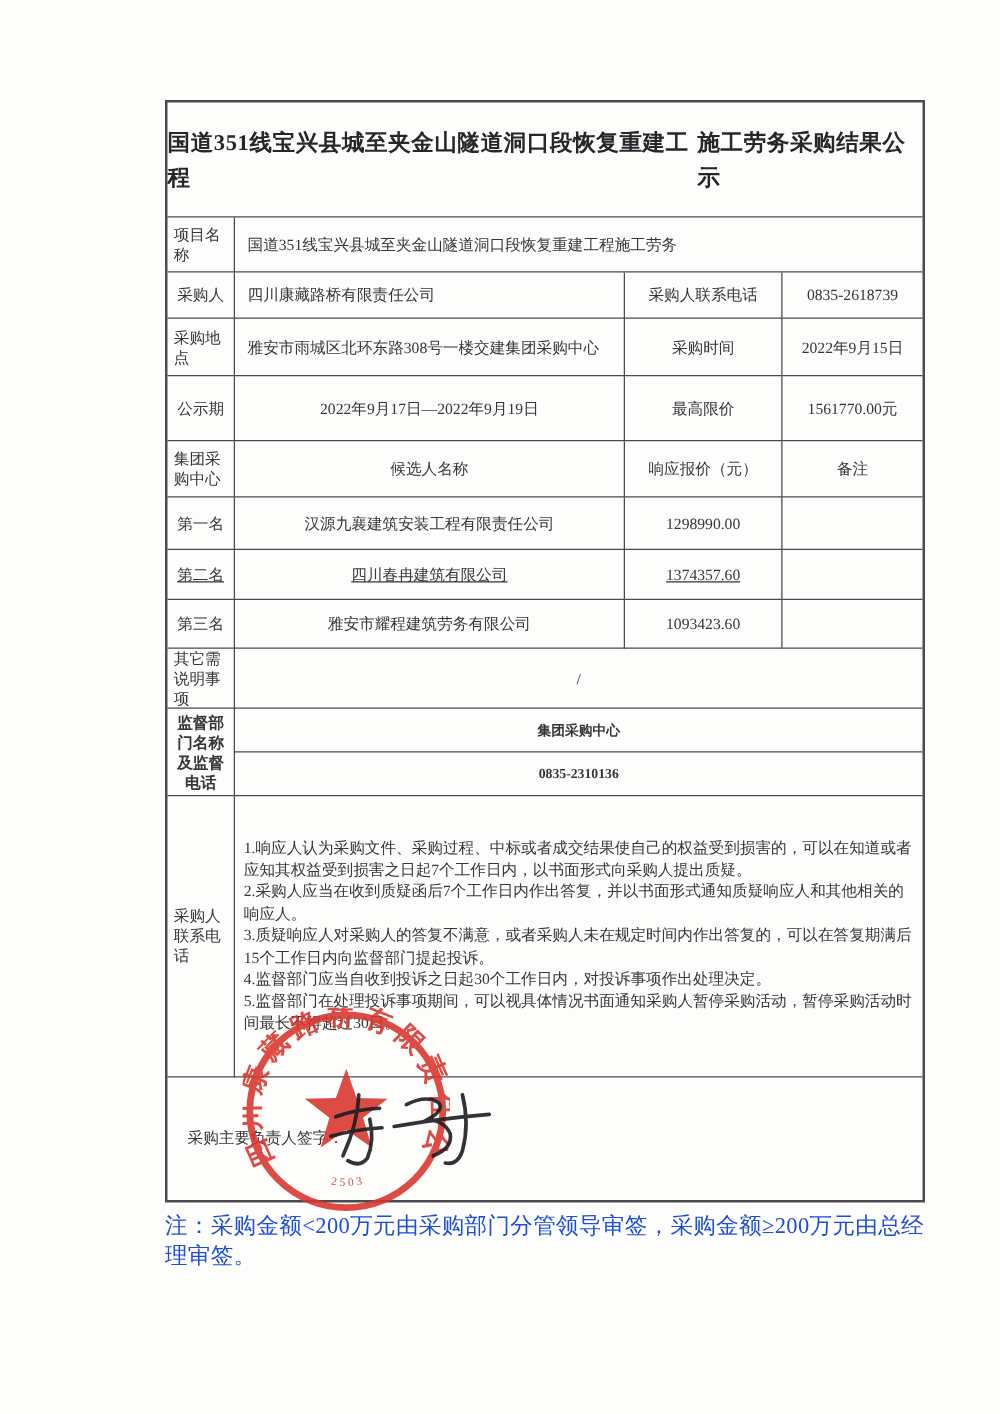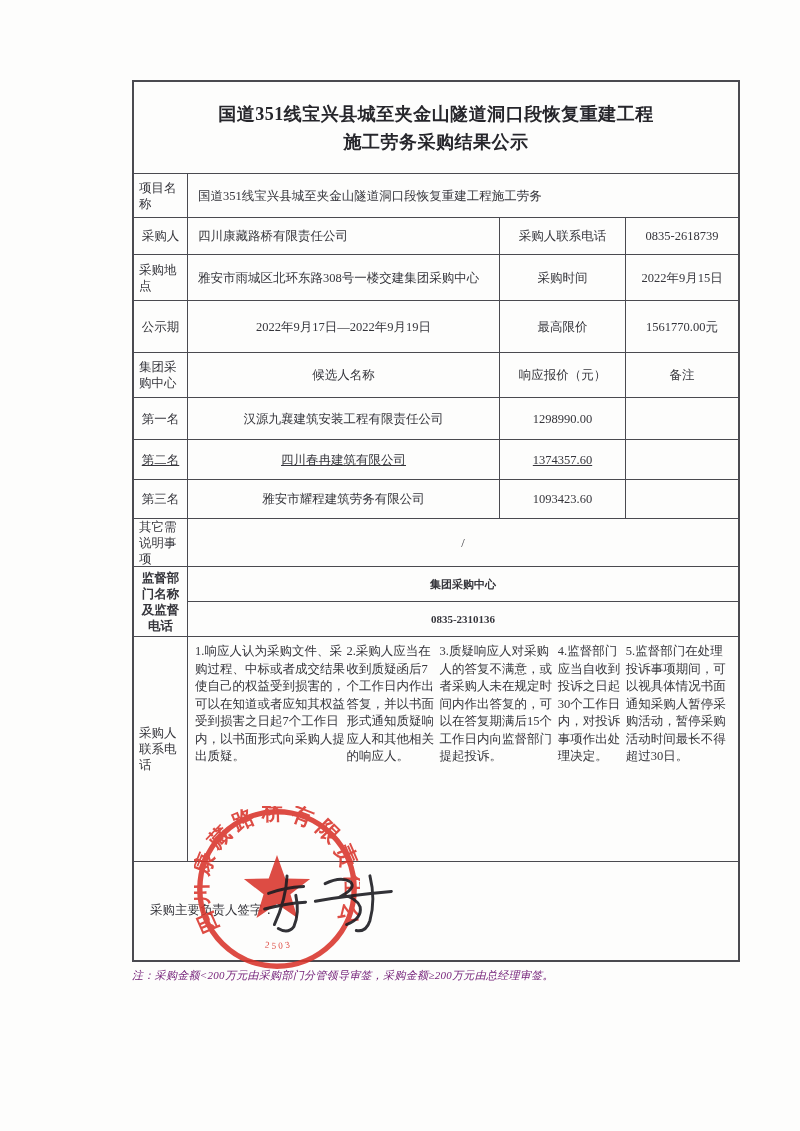--- a/index.html
+++ b/index.html
@@ -19,37 +19,37 @@
   .cell.last{border-right:none;}
   .lblc{width:54px;padding:2px 4px 2px 5px;text-align:left;}
   .lblc.ctr{justify-content:center;text-align:center;padding:2px 2px;}
   .w-main{width:312px;}
   .w-sub{width:126px;}
   .w-end{width:112px;}
   .pad-l{padding-left:10px;justify-content:flex-start;text-align:left;}
   .ctr{justify-content:center;text-align:center;}
   .title-cell{
     width:100%;border-bottom:1.5px solid #4a4a50;box-sizing:border-box;
-    display:flex;flex-direction:column;align-items:center;justify-content:center;
+    display:flex;flex-direction:row;align-items:center;justify-content:center;
   }
   .title-line{font-size:18px;font-weight:bold;color:#26262b;line-height:28px;letter-spacing:0.5px;}
   .stackwrap{width:550px;display:flex;flex-direction:column;}
   .substack{box-sizing:border-box;display:flex;align-items:center;justify-content:center;font-size:11px;}
   .obj-text{
-    width:550px;box-sizing:border-box;padding:6px 6px 6px 7px;display:flex;flex-direction:row;
+    width:550px;box-sizing:border-box;padding:6px 6px 6px 7px;display:flex;flex-direction:column;
     justify-content:center;font-size:12.5px;line-height:17.5px;text-align:left;
   }
   .obj-text div{margin:0;}
   .sig-cell{
     width:100%;box-sizing:border-box;display:flex;align-items:center;
     padding-left:6px;font-size:12.5px;
   }
   .footer-note{
     position:absolute;left:132px;top:968px;width:620px;
-    font-size:11px;color:#701a75;letter-spacing:0.3px;font-style:italic;
+    font-size:18px;color:#1d4ed8;letter-spacing:0.3px;
   }
   .stamp{position:absolute;left:194px;top:806px;width:166px;height:166px;opacity:0.88;}
   .signature{position:absolute;left:253px;top:870px;width:150px;height:78px;}
 </style>
 </head>
 <body>
 
 <div class="page">
 
   <div class="doc-table">

